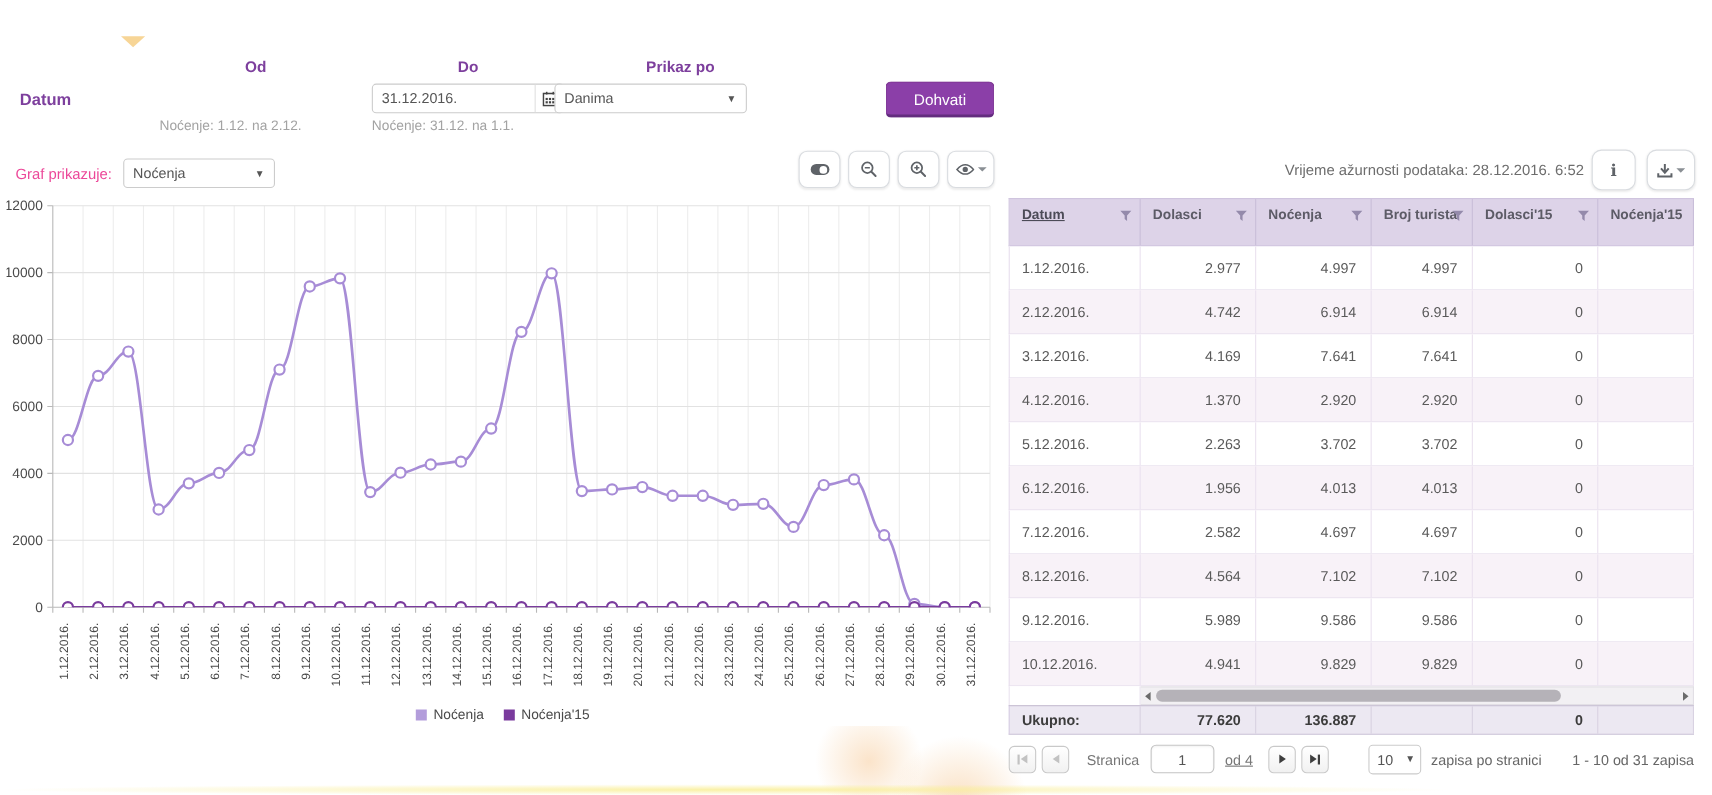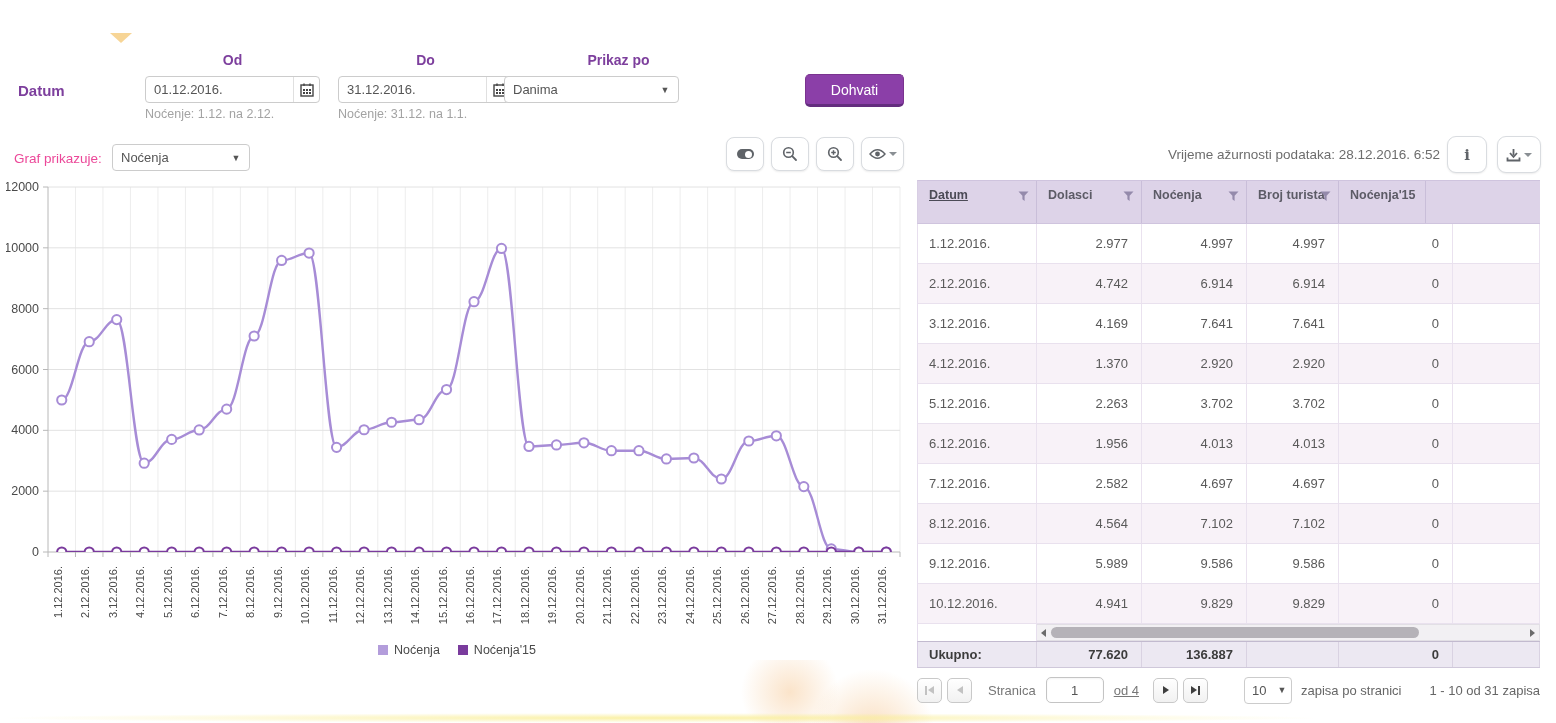--- a/index.html
+++ b/index.html
@@ -99,38 +99,20 @@
 
   <div class="abs footer-glow"></div>
 
   <div class="abs tab-pointer"></div>
 
   <div class="abs col-label" style="left:145px;">Od</div>
   <div class="abs col-label" style="left:338px;">Do</div>
   <div class="abs col-label" style="left:531px;">Prikaz po</div>
   <div class="abs datum-label">Datum</div>
 
-  <div class="abs dateinput" style="left:145px;">
-    <span class="val">01.12.2016.</span>
-    <span class="cal-btn">
-      <svg width="14" height="14" viewBox="0 0 14 14">
-        <rect x="1" y="2" width="12" height="11" fill="none" stroke="#444" stroke-width="1.4"></rect>
-        <line x1="4" y1="0.5" x2="4" y2="3" stroke="#444" stroke-width="1.4"></line>
-        <line x1="10" y1="0.5" x2="10" y2="3" stroke="#444" stroke-width="1.4"></line>
-        <g fill="#444">
-            <rect x="3" y="6" width="2" height="2"></rect>
-            <rect x="6" y="6" width="2" height="2"></rect>
-            <rect x="9" y="6" width="2" height="2"></rect>
-            <rect x="3" y="9" width="2" height="2"></rect>
-            <rect x="6" y="9" width="2" height="2"></rect>
-            <rect x="9" y="9" width="2" height="2"></rect>
-          </g>
-      </svg>
-    </span>
-  </div>
 
   <div class="abs dateinput" style="left:338px;">
     <span class="val">31.12.2016.</span>
     <span class="cal-btn">
       <svg width="14" height="14" viewBox="0 0 14 14">
         <rect x="1" y="2" width="12" height="11" fill="none" stroke="#444" stroke-width="1.4"></rect>
         <line x1="4" y1="0.5" x2="4" y2="3" stroke="#444" stroke-width="1.4"></line>
         <line x1="10" y1="0.5" x2="10" y2="3" stroke="#444" stroke-width="1.4"></line>
         <g fill="#444">
             <rect x="3" y="6" width="2" height="2"></rect>
@@ -408,20 +390,23 @@
           </svg></div>
         <div class="g-hcell" style="width: 105px;"><span class="hlabel">Dolasci</span><svg width="11" height="11" viewBox="0 0 11 11" class="funnel">
             <path d="M0.5 0.5 H10.5 L6.6 4.8 V10 L4.4 8.2 V4.8 Z" fill="#948aab"></path>
           </svg></div>
         <div class="g-hcell" style="width: 105px;"><span class="hlabel">Noćenja</span><svg width="11" height="11" viewBox="0 0 11 11" class="funnel">
             <path d="M0.5 0.5 H10.5 L6.6 4.8 V10 L4.4 8.2 V4.8 Z" fill="#948aab"></path>
           </svg></div>
         <div class="g-hcell" style="width: 92px;"><span class="hlabel">Broj turista</span><svg width="11" height="11" viewBox="0 0 11 11" class="funnel">
             <path d="M0.5 0.5 H10.5 L6.6 4.8 V10 L4.4 8.2 V4.8 Z" fill="#948aab"></path>
           </svg></div>
+        <div class="g-hcell" style="width: 114px;"><span class="hlabel">Dolasci'15</span><svg width="11" height="11" viewBox="0 0 11 11" class="funnel">
+            <path d="M0.5 0.5 H10.5 L6.6 4.8 V10 L4.4 8.2 V4.8 Z" fill="#948aab"></path>
+          </svg></div>
         <div class="g-hcell" style="width: 87px;"><span class="hlabel">Noćenja'15</span></div>
       </div>
     <div id="grid-body">
         <div class="g-row">
           <div class="g-cell txt" style="width: 119px;">1.12.2016.</div>
           <div class="g-cell num" style="width: 105px;">2.977</div>
           <div class="g-cell num" style="width: 105px;">4.997</div>
           <div class="g-cell num" style="width: 92px;">4.997</div>
           <div class="g-cell num" style="width: 114px;">0</div>
           <div class="g-cell num" style="width: 87px;"></div>

